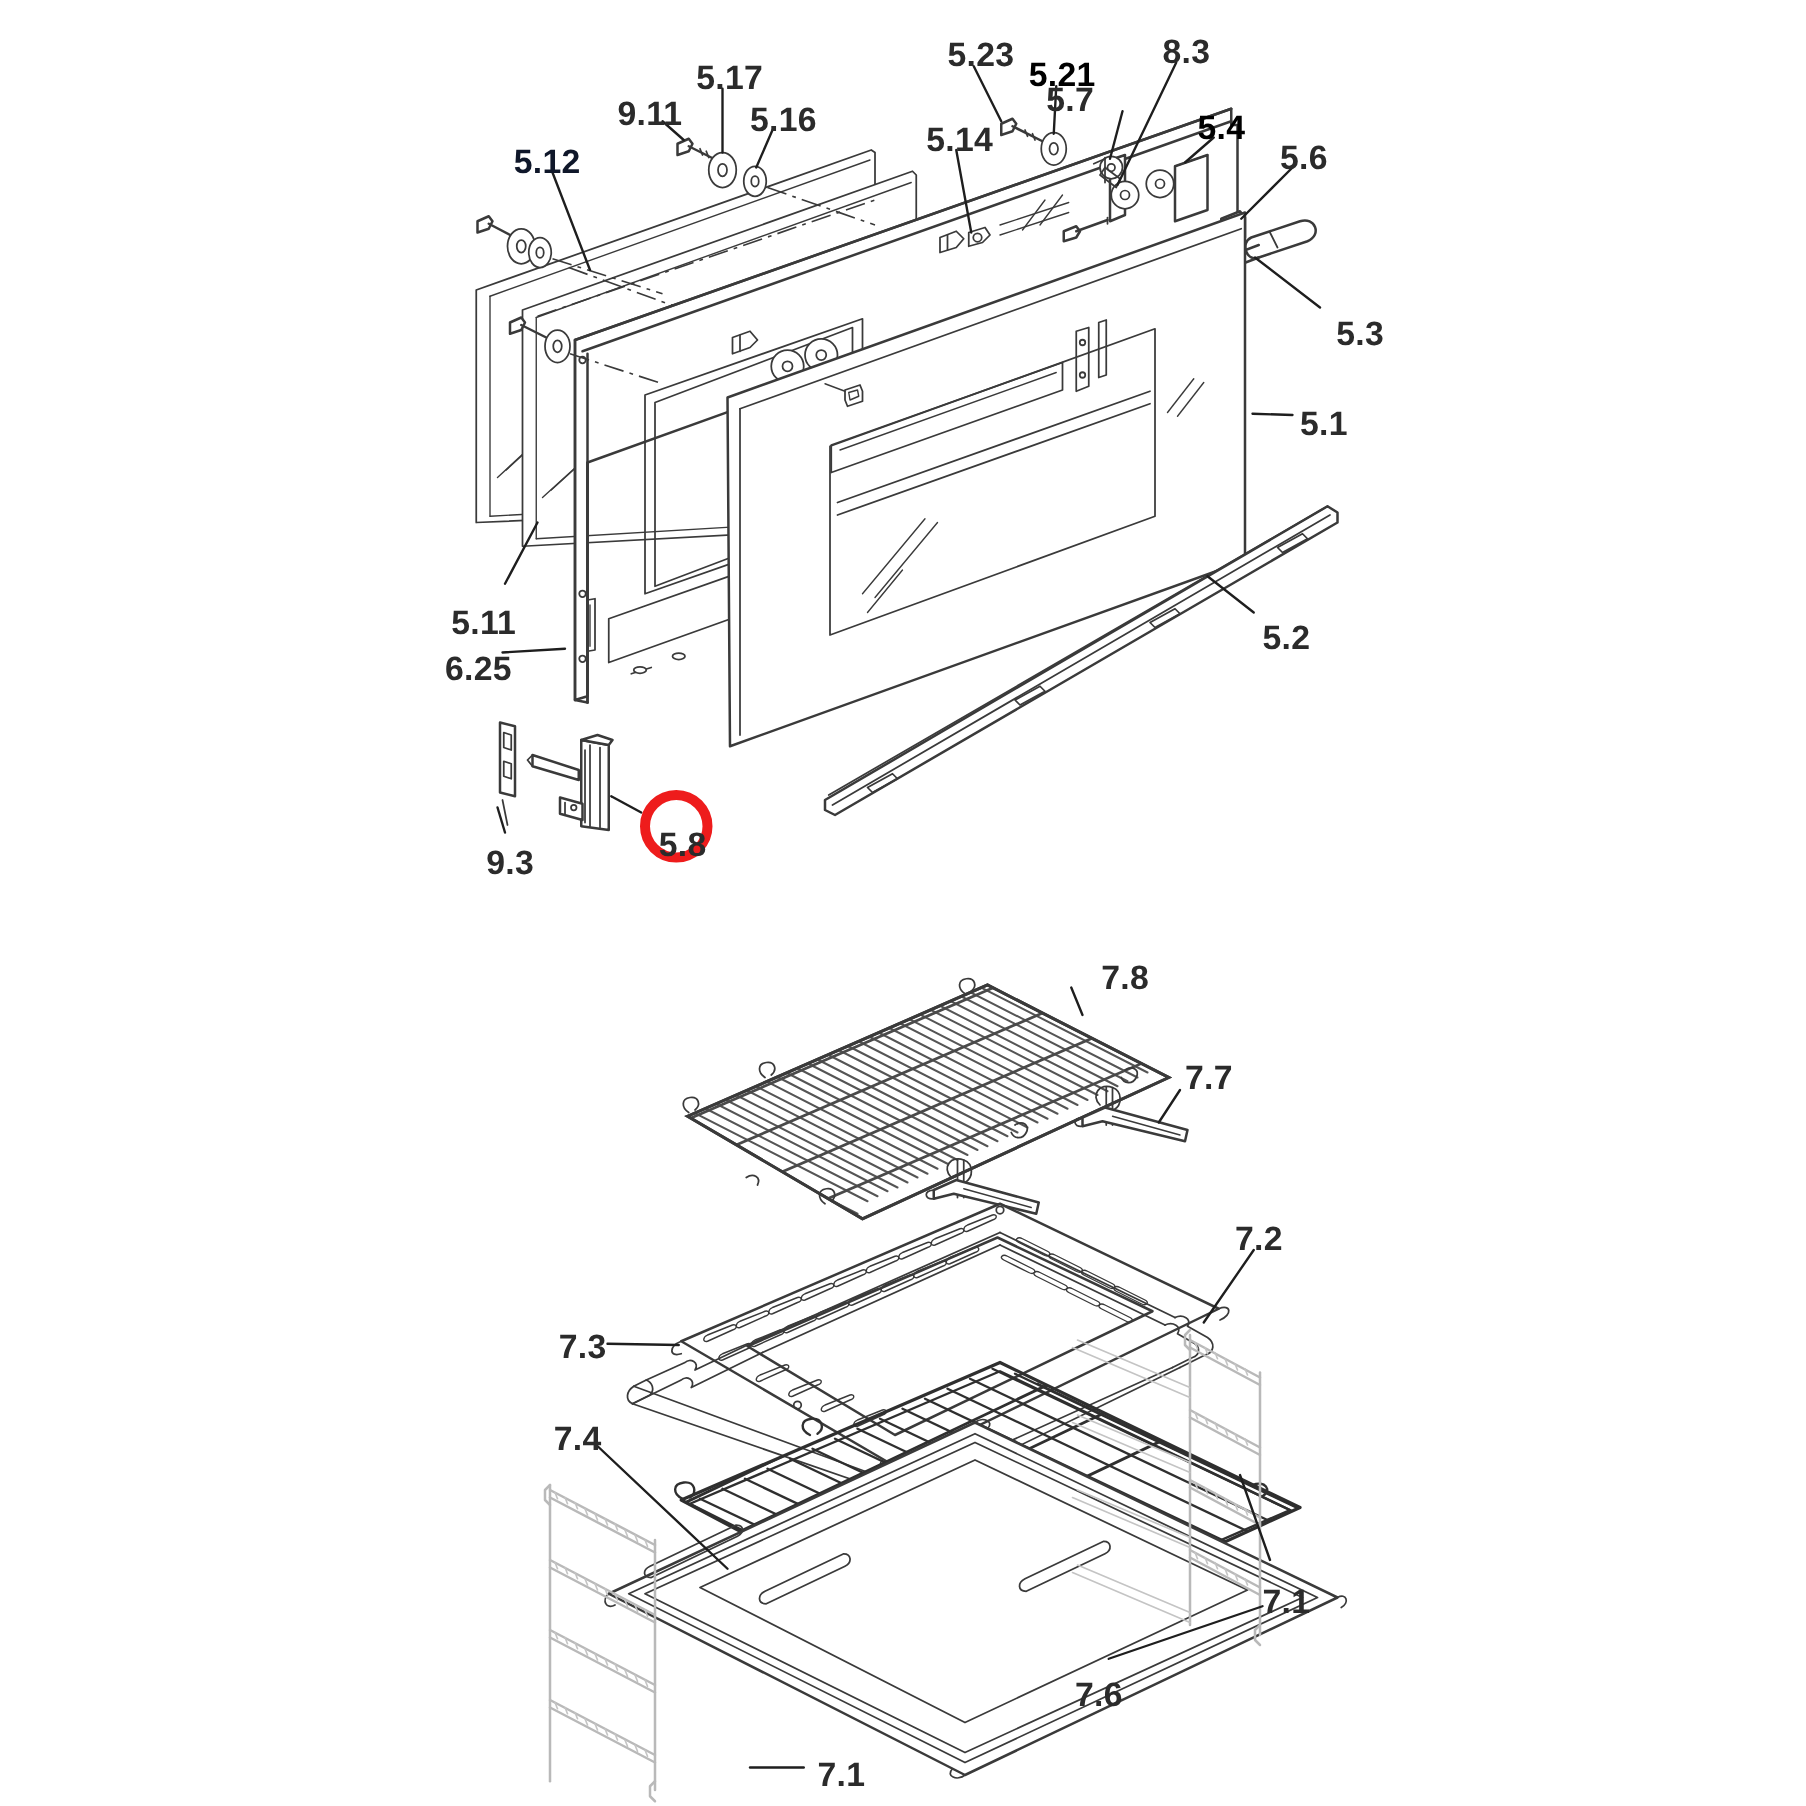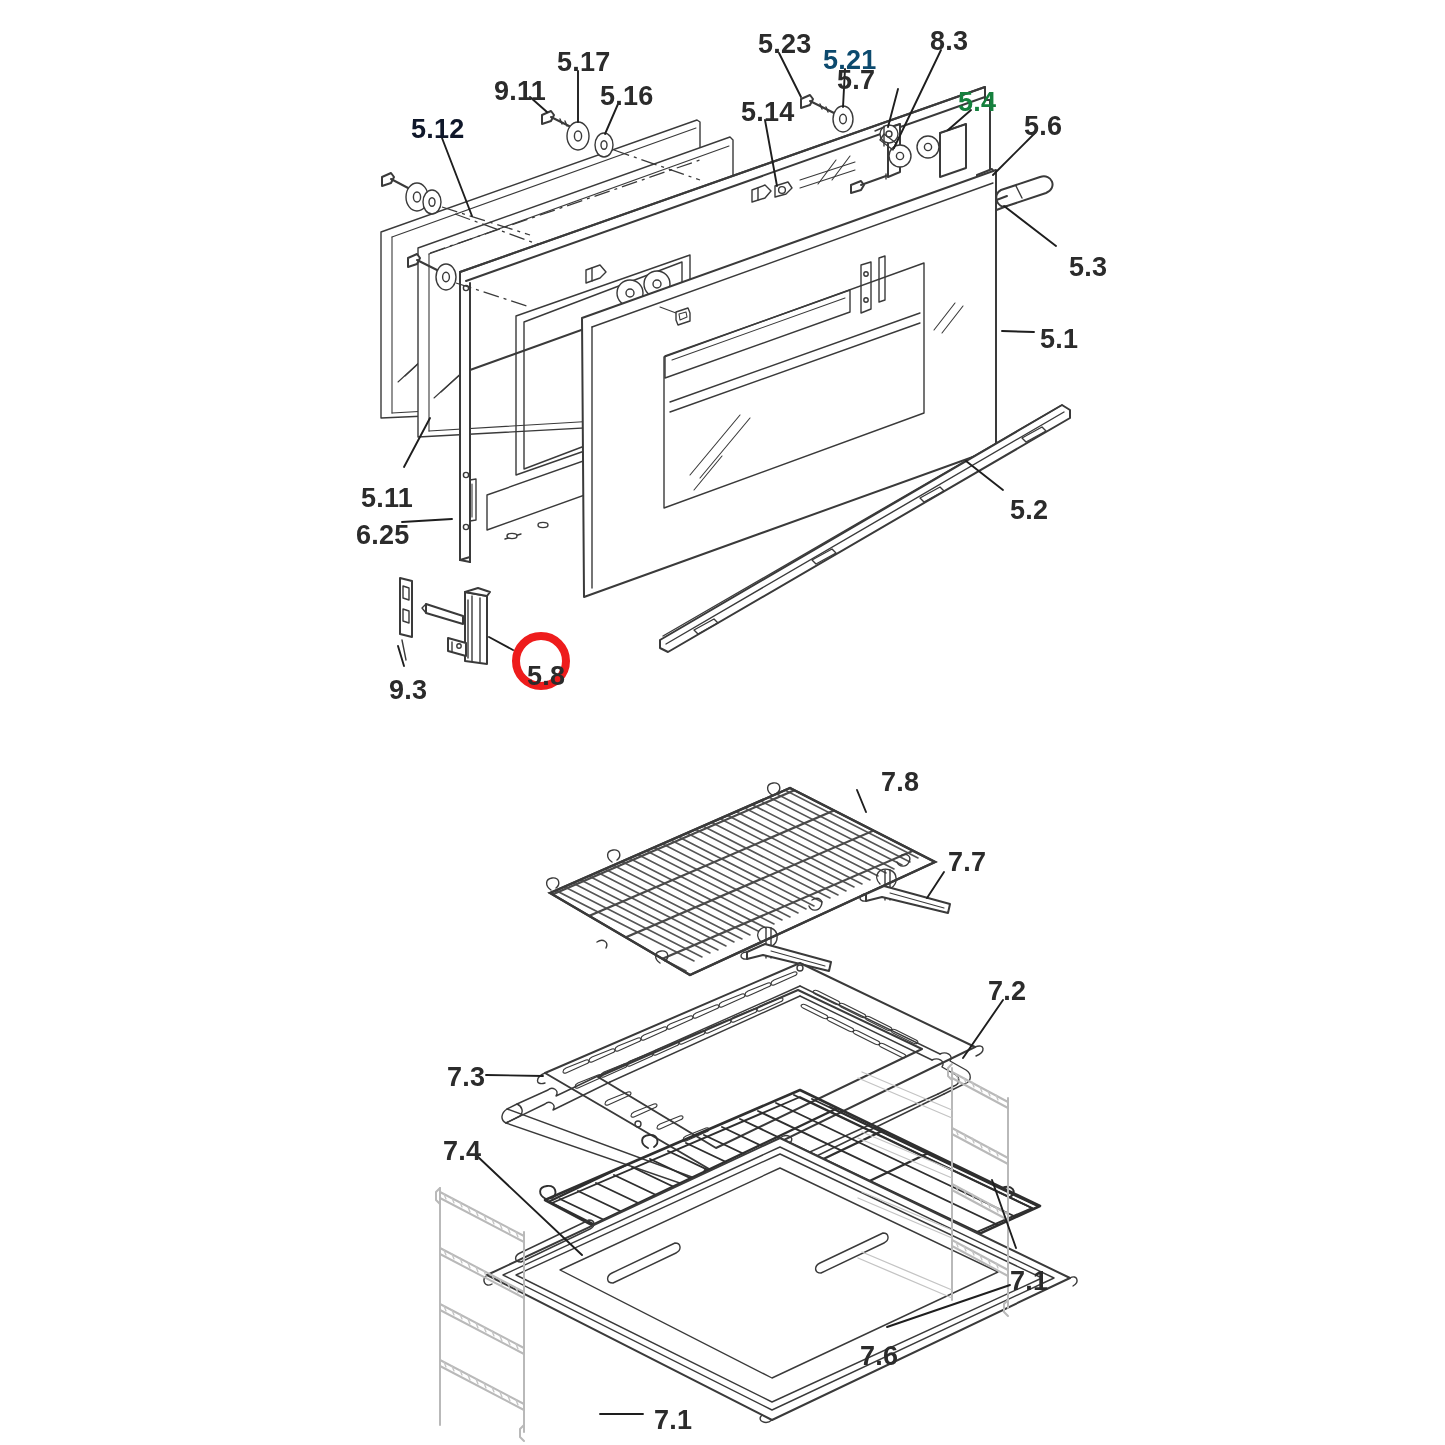--- a/index.html
+++ b/index.html
@@ -627,34 +627,34 @@
 
   <g>
     <circle cx="541" cy="661" r="25" fill="none" stroke="#ee1c1c" stroke-width="8"></circle>
   </g>
 </svg>
 
 <div id="labels">
     <div class="lbl" style="left: 1040px; top: 326px; color: rgb(43, 43, 43);">5.1</div>
     <div class="lbl" style="left: 1010px; top: 497px; color: rgb(43, 43, 43);">5.2</div>
     <div class="lbl" style="left: 1069px; top: 254px; color: rgb(43, 43, 43);">5.3</div>
-    <div class="lbl" style="left: 958px; top: 89px; color: #15803d;">5.4</div>
+    <div class="lbl" style="left: 958px; top: 89px; color: #000000;">5.4</div>
     <div class="lbl" style="left: 930px; top: 28px; color: rgb(43, 43, 43);">8.3</div>
     <div class="lbl" style="left: 1024px; top: 113px; color: rgb(43, 43, 43);">5.6</div>
     <div class="lbl" style="left: 837px; top: 67px; color: rgb(43, 43, 43);">5.7</div>
     <div class="lbl" style="left: 527px; top: 648px; color: rgb(43, 43, 43); margin-top: 15px;">5.8</div>
     <div class="lbl" style="left: 389px; top: 677px; color: rgb(43, 43, 43);">9.3</div>
     <div class="lbl" style="left: 356px; top: 522px; color: rgb(43, 43, 43);">6.25</div>
     <div class="lbl" style="left: 361px; top: 485px; color: rgb(43, 43, 43);">5.11</div>
     <div class="lbl" style="left: 411px; top: 116px; color: #0f172a;">5.12</div>
     <div class="lbl" style="left: 741px; top: 99px; color: rgb(43, 43, 43);">5.14</div>
     <div class="lbl" style="left: 494px; top: 78px; color: rgb(43, 43, 43);">9.11</div>
     <div class="lbl" style="left: 600px; top: 83px; color: rgb(43, 43, 43);">5.16</div>
     <div class="lbl" style="left: 557px; top: 49px; color: rgb(43, 43, 43);">5.17</div>
-    <div class="lbl" style="left: 823px; top: 47px; color: #0c4a6e;">5.21</div>
+    <div class="lbl" style="left: 823px; top: 47px; color: #000000;">5.21</div>
     <div class="lbl" style="left: 758px; top: 31px; color: rgb(43, 43, 43);">5.23</div>
     <div class="lbl" style="left: 1010px; top: 1268px; color: rgb(43, 43, 43);">7.1</div>
     <div class="lbl" style="left: 654px; top: 1407px; color: rgb(43, 43, 43);">7.1</div>
     <div class="lbl" style="left: 988px; top: 978px; color: rgb(43, 43, 43);">7.2</div>
     <div class="lbl" style="left: 447px; top: 1064px; color: rgb(43, 43, 43);">7.3</div>
     <div class="lbl" style="left: 443px; top: 1138px; color: rgb(43, 43, 43);">7.4</div>
     <div class="lbl" style="left: 860px; top: 1343px; color: rgb(43, 43, 43);">7.6</div>
     <div class="lbl" style="left: 948px; top: 849px; color: rgb(43, 43, 43);">7.7</div>
     <div class="lbl" style="left: 845px; top: 769px; color: rgb(43, 43, 43); margin-left: 36px;">7.8</div>
   </div>

